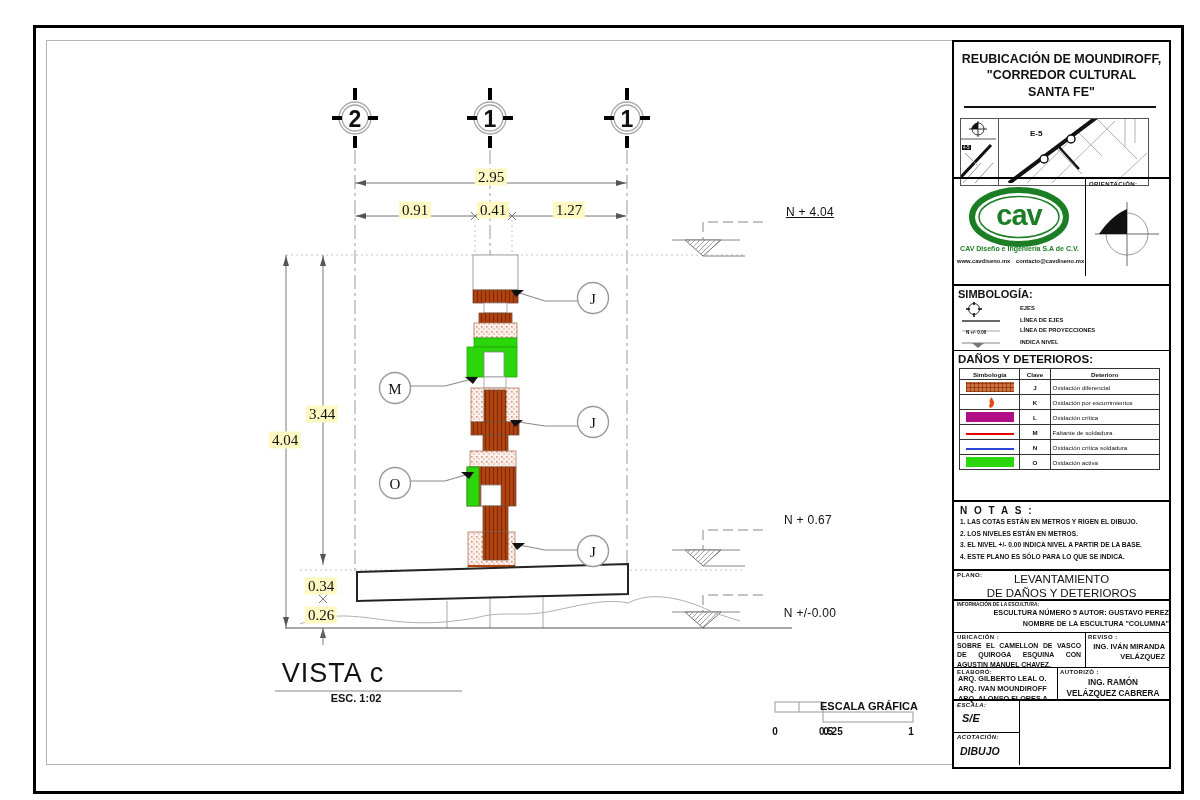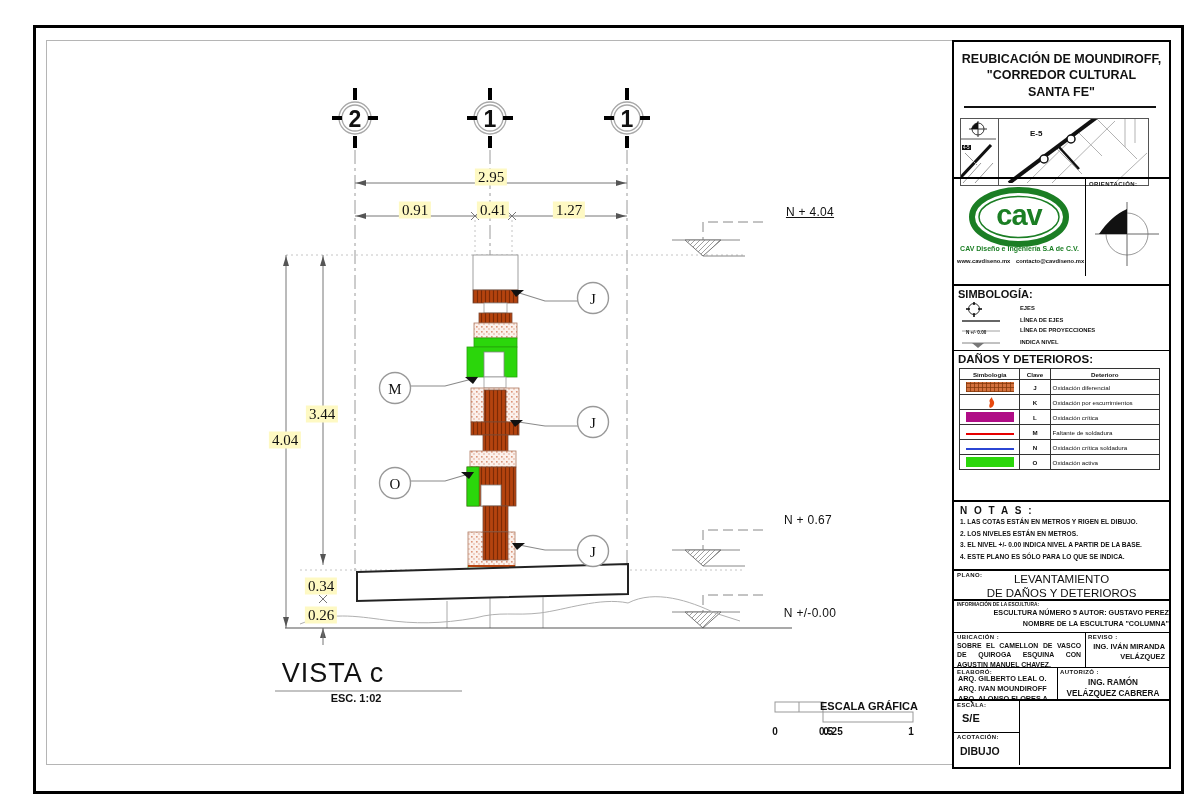--- a/index.html
+++ b/index.html
@@ -431,21 +431,21 @@
           <div>ARQ. IVAN MOUNDIROFF</div>
           <div>ARQ. ALONSO FLORES A.</div>
         </div>
       </div>
       <div class="abs" style="left:103px;top:0;width:112px;height:32px;">
         <span class="tiny cell-label">AUTORIZÓ :</span>
         <div class="small-bold" style="padding:9px 8px 0 8px;text-align:center;font-size:8.2px;">ING. RAMÓN VELÁZQUEZ CABRERA</div>
       </div>
     </div>
 
-    <div class="tb-sec" style="top:657px;height:64px;border-top:2px solid #000;">
+    <div class="tb-sec" style="top:657px;height:64px;border-top:2px solid #000;font-style:italic;">
       <div class="abs" style="left:0;top:0;width:65px;height:64px;border-right:1.5px solid #000;">
         <div class="abs" style="left:0;top:0;width:65px;height:31px;">
           <span class="tiny cell-label">ESCALA:</span>
           <div style="font-size:11px;font-weight:bold;padding:11px 0 0 8px;">S/E</div>
         </div>
         <div class="abs" style="left:0;top:31px;width:65px;height:33px;border-top:1.5px solid #000;">
           <span class="tiny cell-label">ACOTACIÓN:</span>
           <div style="font-size:10.5px;font-weight:bold;padding:12px 0 0 6px;">DIBUJO</div>
         </div>
       </div>

